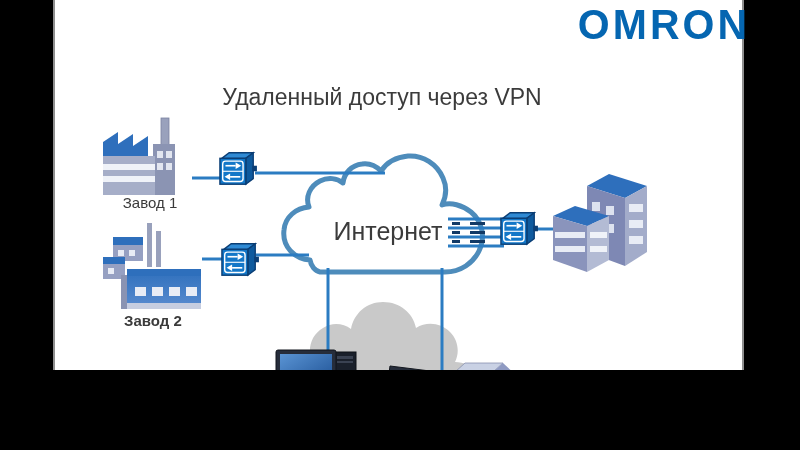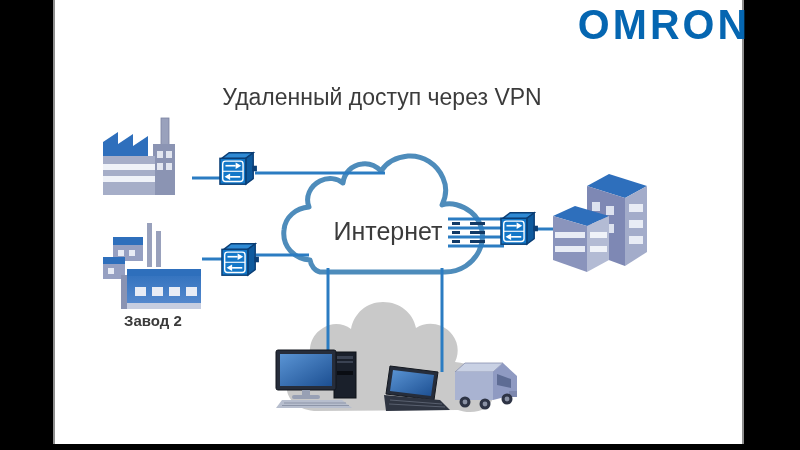--- a/index.html
+++ b/index.html
@@ -1,16 +1,16 @@
 <!DOCTYPE html>
 <html><head>
 <meta charset="utf-8">
 <style>
   html,body{margin:0;padding:0;background:#000;}
-  #stage{position:relative;width:800px;height:444px;background:#7dd3fc;overflow:hidden;
+  #stage{position:relative;width:800px;height:370px;background:#7dd3fc;overflow:hidden;
          font-family:"Liberation Sans",sans-serif;}
   #content{position:absolute;left:53px;top:0;width:691px;height:450px;background:#fff;
            border-left:2px solid #8f8f8f;border-right:2px solid #8f8f8f;box-sizing:border-box;}
   .abs{position:absolute;}
   .lbl{color:#3b3b3b;font-size:15px;text-align:center;white-space:nowrap;}
   #logo{left:550px;top:2px;width:192px;text-align:right;
         font-size:41px;font-weight:900;letter-spacing:3px;color:#0566b1;
         transform:scaleY(1.02);}
   #title{left:130px;top:84px;width:500px;text-align:center;font-size:23px;color:#3b3b3b;}
   #cloud-label{left:286px;top:217px;width:200px;text-align:center;font-size:25px;color:#3b3b3b;}
@@ -198,15 +198,16 @@
         <circle cx="34" cy="46" r="5.5" fill="#2E3445"></circle>
           <circle cx="34" cy="46" r="2.4" fill="#8A91A4"></circle>
         <circle cx="56" cy="41" r="5.5" fill="#2E3445"></circle>
           <circle cx="56" cy="41" r="2.4" fill="#8A91A4"></circle>
       </g>
     </svg>
 
     <div class="abs" id="logo" style="left:503px;">OMRON</div>
     <div class="abs" id="title" style="left:77px;">Удаленный доступ через VPN</div>
     <div class="abs" id="cloud-label" style="left:233px;">Интернет</div>
+    <div class="abs lbl" id="lbl-factory1" style="left:45px;">Завод 1</div>
     <div class="abs lbl" id="lbl-factory2" style="left:48px;font-weight:bold;">Завод 2</div>
   </div>
 </div>
 
 </body></html>

